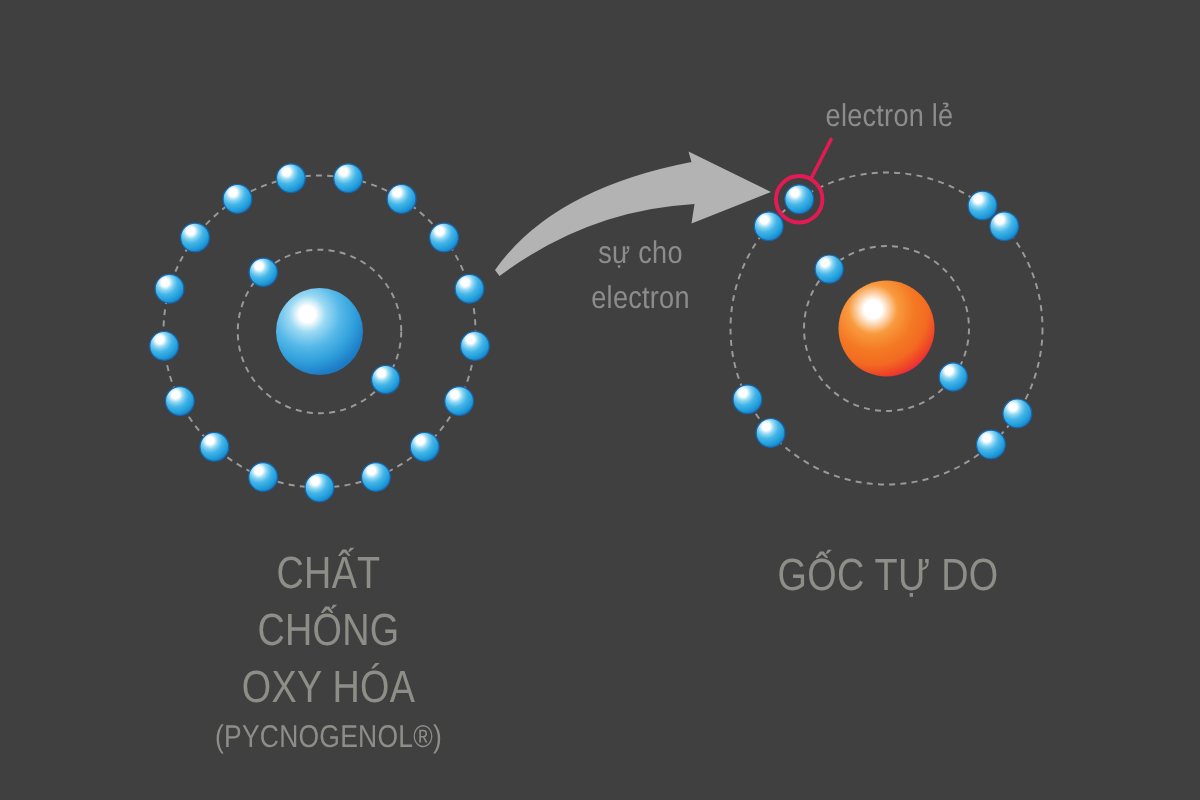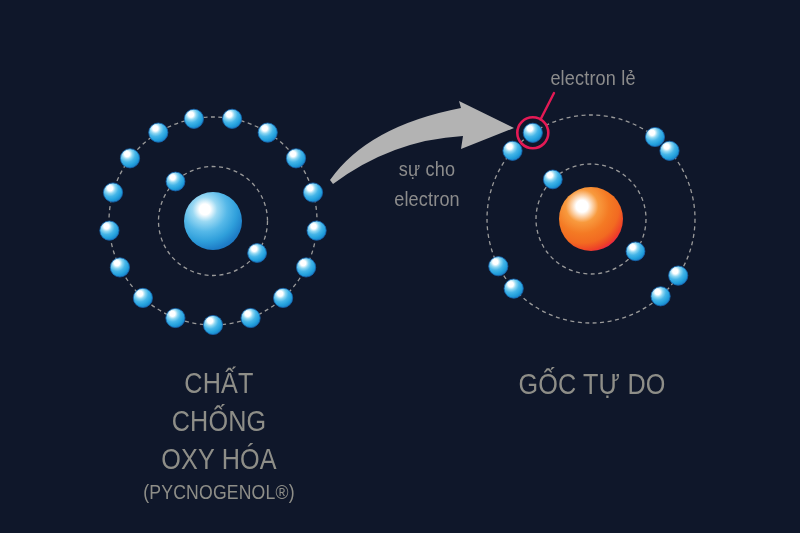--- a/index.html
+++ b/index.html
@@ -1,17 +1,17 @@
 <!DOCTYPE html>
 <html><head>
 <meta charset="utf-8">
 <style>
   html,body{margin:0;padding:0;background:#ffffff;}
   .canvas{
-    position:relative;width:800px;height:533px;background:#0f172a;overflow:hidden;
+    position:relative;width:800px;height:533px;background:#404040;overflow:hidden;
     font-family:"Liberation Sans","DejaVu Sans",sans-serif;
   }
   .canvas svg{position:absolute;left:0;top:0;}
   .lbl{
     position:absolute;text-align:center;color:#8d8d8d;
     transform:scaleX(0.86);letter-spacing:0.2px;
   }
   .lbl-callout{left:523px;top:66px;width:140px;font-size:21px;line-height:24px;color:#8c8c8c;}
   .lbl-transfer{left:357px;top:154px;width:140px;font-size:21px;line-height:30px;color:#8c8c8c;}
   .lbl-left{left:119px;top:364px;width:200px;font-size:30px;line-height:38px;color:#8e8e88;transform:scaleX(0.84);}

